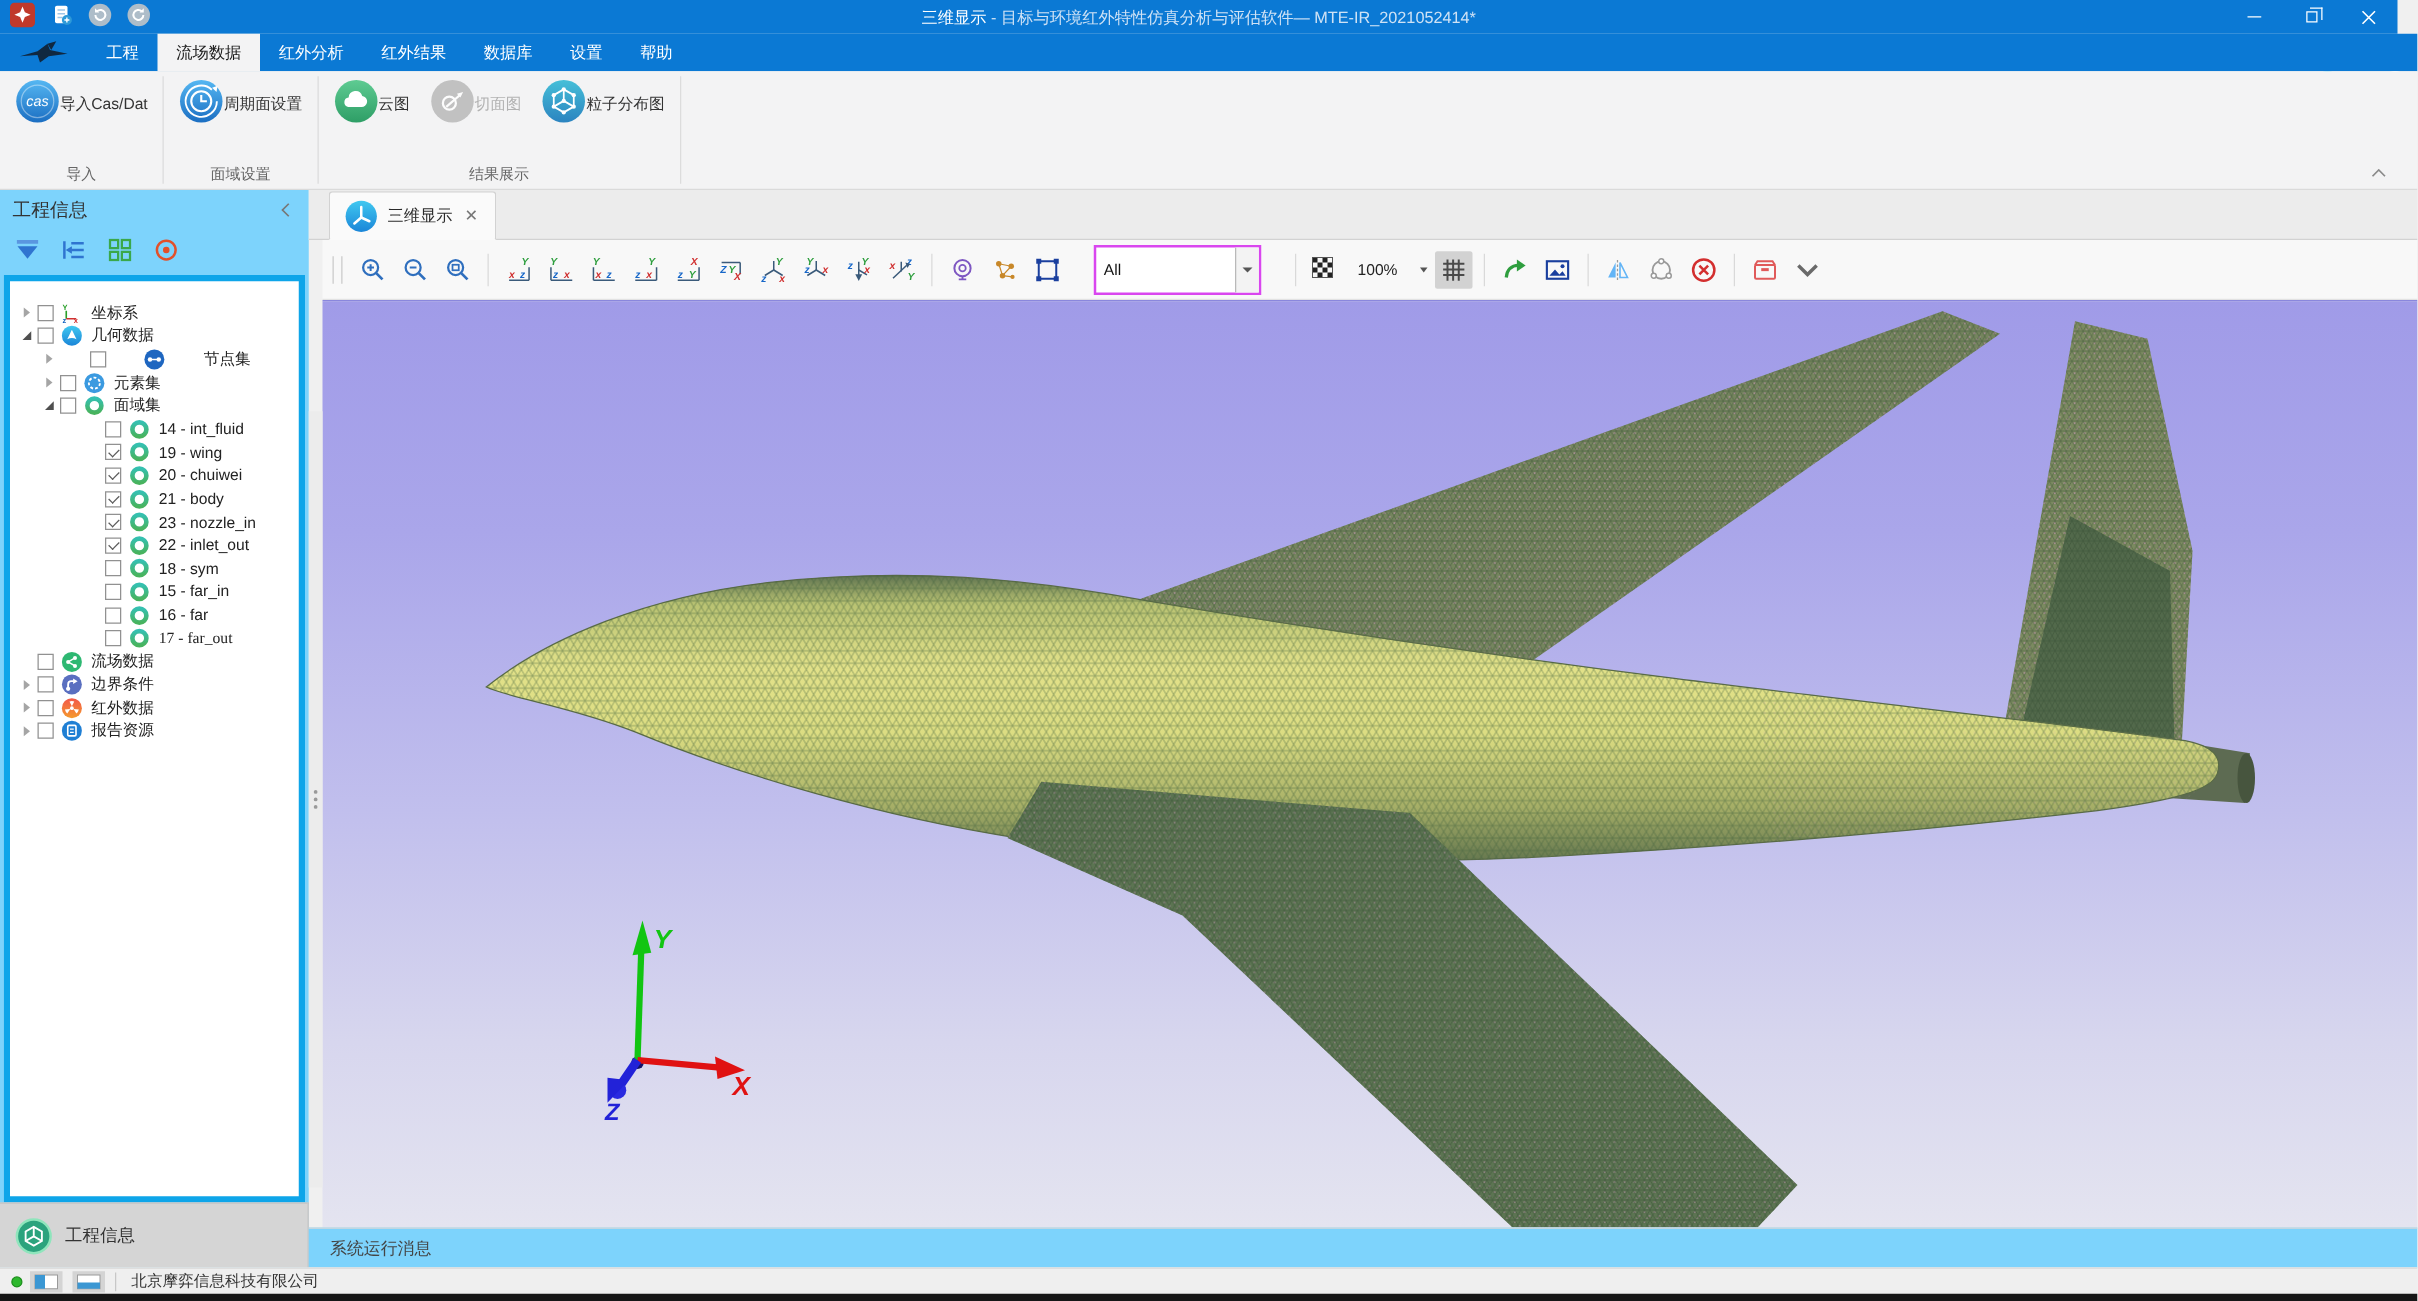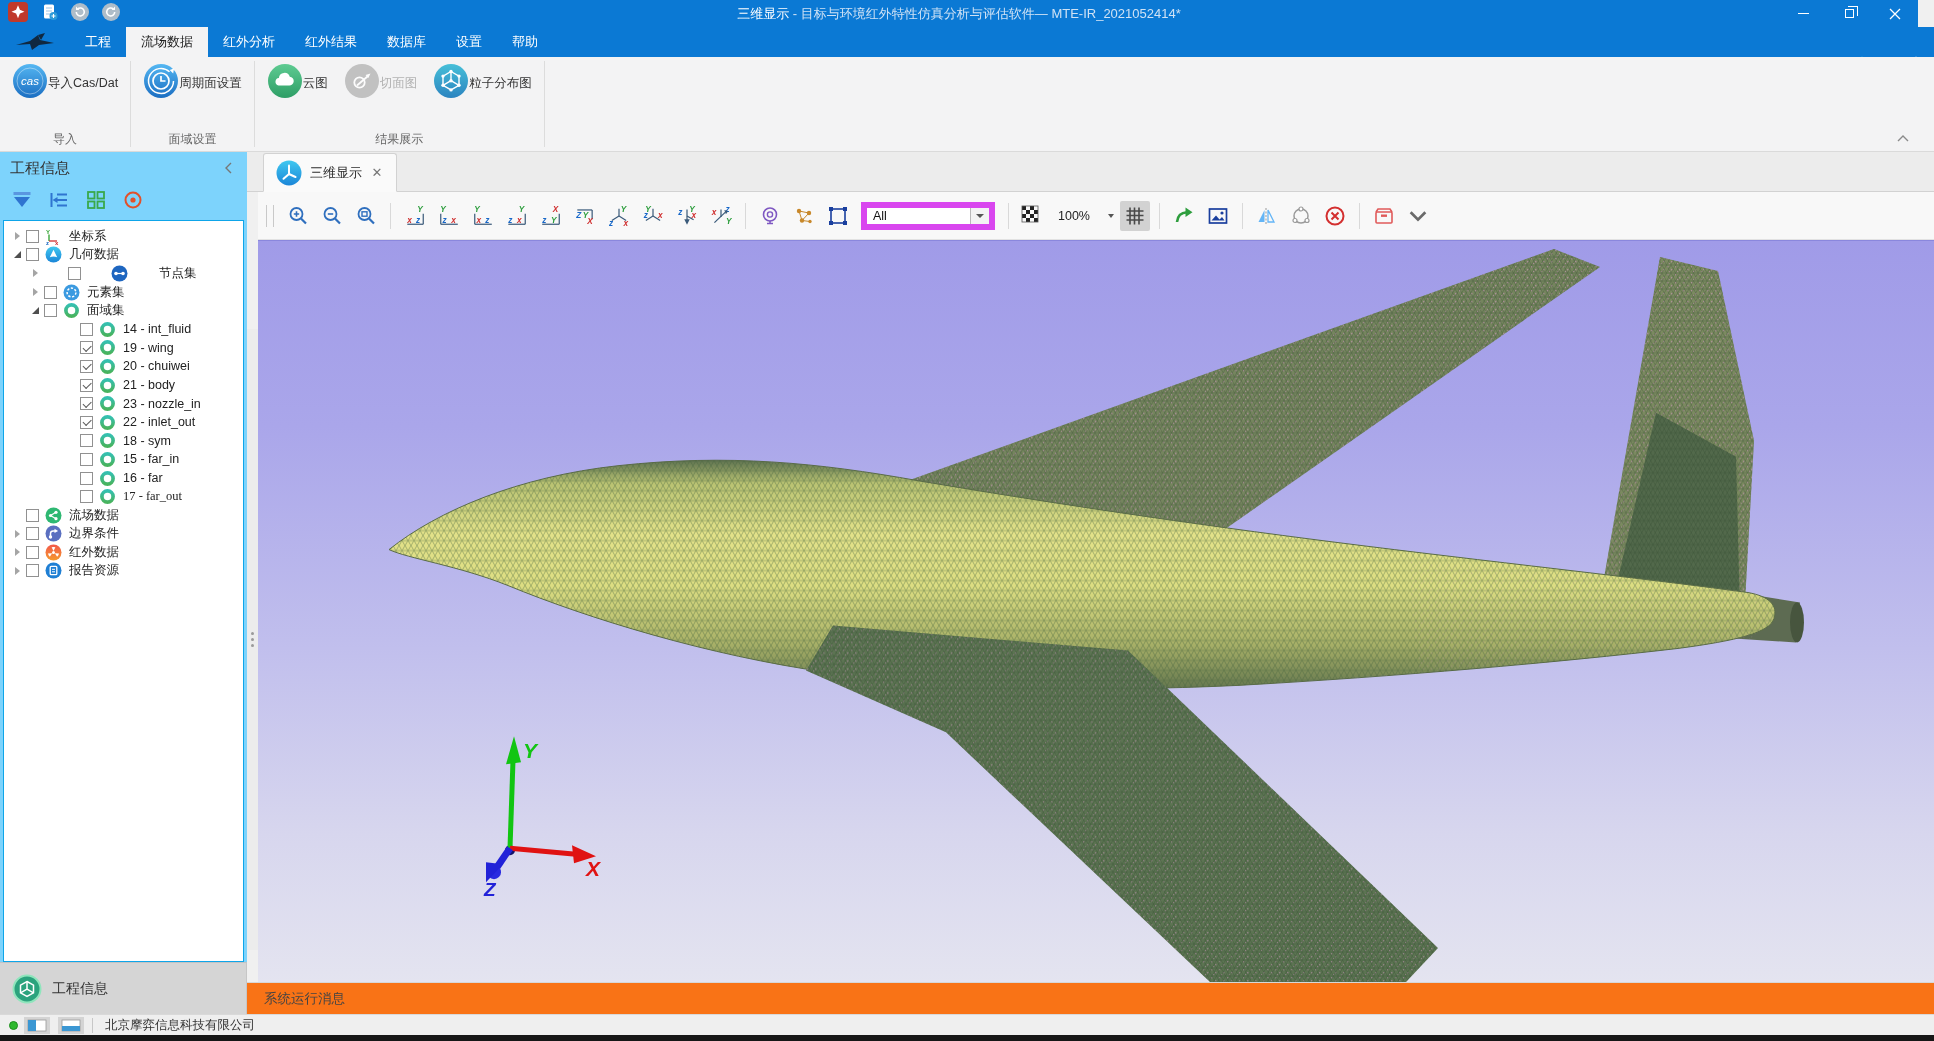--- a/index.html
+++ b/index.html
@@ -45,21 +45,21 @@
   .ribbon-collapse { position:absolute; right:22px; bottom:5px; width:18px; height:14px; display:flex; align-items:center; justify-content:center; }
 
   
   .left-panel { position:absolute; left:0; top:152px; width:247px; bottom:27px; background:#7dd3fc; }
   .panel-header { height:32px; display:flex; align-items:center; padding:0 10px; }
   .panel-title { font-size:15px; color:#333; flex:1; }
   .panel-collapse { width:18px; height:18px; color:#777; font-size:13px; display:flex; align-items:center; justify-content:center; cursor:default; }
   .panel-tools { height:34px; display:flex; align-items:center; gap:13px; padding:0 10px; }
   .ptool { width:24px; height:24px; display:flex; align-items:center; justify-content:center; cursor:default; }
   .ptool svg { width:22px; height:22px; }
-  .tree-box { position:absolute; left:3px; right:3px; top:68px; bottom:52px; background:#fff; border:1px solid #0ea5e9; overflow:hidden; padding-top:6px;text-align:center; }
+  .tree-box { position:absolute; left:3px; right:3px; top:68px; bottom:52px; background:#fff; border:5px solid #0ea5e9; overflow:hidden; padding-top:16px;text-align:center; }
   .trow { height:18.6px; display:flex; align-items:center; cursor:default; }
   .exp { width:14px; height:14px; display:flex; align-items:center; justify-content:center; flex:none; }
   .exp .tri-c { width:0; height:0; border-top:4.2px solid transparent; border-bottom:4.2px solid transparent; border-left:5.5px solid #a5a5a5; }
   .exp .tri-e { width:0; height:0; border-left:7px solid transparent; border-bottom:7px solid #4f4f4f; }
   .cb { width:13px; height:13px; border:1px solid #919191; background:#fff; margin:0 3px 0 2px; position:relative; flex:none; }
   .cb.checked::after { content:""; position:absolute; left:2px; top:2.5px; width:7px; height:3.6px; border-left:1.6px solid #5c5c5c; border-bottom:1.6px solid #5c5c5c; transform:rotate(-45deg); }
   .ticon { width:17px; height:17px; margin:0 3px; flex:none; }
   .ticon svg { width:17px; height:17px; display:block; }
   .tlabel { font-size:12.5px; color:#222; padding-left:4px; white-space:nowrap; }
 
@@ -74,38 +74,38 @@
   .vtab .ic svg { width:26px; height:26px; display:block; }
   .vtab-label { font-size:13px; color:#2a2a2a; }
   .vtab-close { color:#777; font-size:13px; width:14px; text-align:center; cursor:default; }
 
   .vtoolbar { height:48px; background:#f8f8f8; border-bottom:1px solid #e2e2e2; display:flex; align-items:center; padding:0 6px; margin-left:11px; }
   .vhandle { width:8px; height:22px; border-left:1.5px solid #c9c9c9; border-right:1.5px solid #c9c9c9; margin:0 7px 0 2px; }
   .vbtn { width:30px; height:30px; border-radius:2px; display:flex; align-items:center; justify-content:center; margin:0 2px; cursor:default; }
   .vbtn.active { background:#d2d2d2; }
   .vbtn svg { width:22px; height:22px; display:block; }
   .vsep { width:1px; height:26px; background:#d9d9d9; margin:0 7px; }
-  .combo { width:134px; height:28px; background:#fff; border:6px solid #d946ef; display:flex; align-items:center; margin:0 6px; }
+  .combo { width:134px; height:40px; background:#fff; border:2px solid #d946ef; display:flex; align-items:center; margin:0 20px; }
   .combo-val { flex:1; padding:0 6px; font-size:12.5px; color:#111; }
   .combo-arrow { width:19px; height:100%; border-left:1px solid #b9b9b9; background:#f3f3f3; display:flex; align-items:center; justify-content:center; }
   .caret-down { width:0; height:0; border-left:4px solid transparent; border-right:4px solid transparent; border-top:4.5px solid #555; }
   .zoomctl { display:flex; align-items:center; gap:18px; margin:0 4px; }
   .zoomctl svg { width:20px; height:20px; }
   .zoom-val { font-size:12.5px; color:#222; }
   .caret-sm { width:0; height:0; border-left:3.5px solid transparent; border-right:3.5px solid transparent; border-top:4px solid #555; }
 
   .canvas3d { position:absolute; left:11px; right:0; top:88px; bottom:32px;
     background:linear-gradient(180deg,#a09be8 0%,#aaa6ea 25%,#c1bfed 55%,#d7d6ee 80%,#e4e4f0 100%);
     border-top:1px solid #8a87dd; }
   .canvas3d svg.scene { width:100%; height:100%; display:block; }
 
   .splitter { position:absolute; left:-11px; top:88px; bottom:32px; width:11px; background:#ececec; display:flex; flex-direction:column; align-items:center; justify-content:center; gap:3px; }
   .splitter i { width:3px; height:3px; background:#9a9a9a; border-radius:50%; }
 
-  .msgbar { position:absolute; left:0; right:0; bottom:0; height:32px; background:#f97316; border-top:1px solid #d7d7d7; display:flex; align-items:center; padding-left:17px; }
+  .msgbar { position:absolute; left:0; right:0; bottom:0; height:32px; background:#7dd3fc; border-top:1px solid #d7d7d7; display:flex; align-items:center; padding-left:17px; }
   .msg-text { font-size:13.5px; color:#444; }
 
   
   .statusbar { position:absolute; left:0; right:0; bottom:6px; height:21px; background:#efefef; border-top:1px solid #d9d9d9; display:flex; align-items:center; padding:0 9px; }
   .status-dot { width:9px; height:9px; border-radius:50%; background:#2eb82e; border:1px solid #1d8f1d; margin-right:6px; }
   .status-text { font-size:12px; color:#333; flex:1; }
   .status-right { display:flex; align-items:center; gap:8px; }
   .sbtn { width:26px; height:17px; background:#d4d4d4; display:flex; align-items:center; justify-content:center; }
   .sbtn svg { width:20px; height:13px; display:block; }
   .status-vsep { width:1px; height:15px; background:#c7c7c7; }

